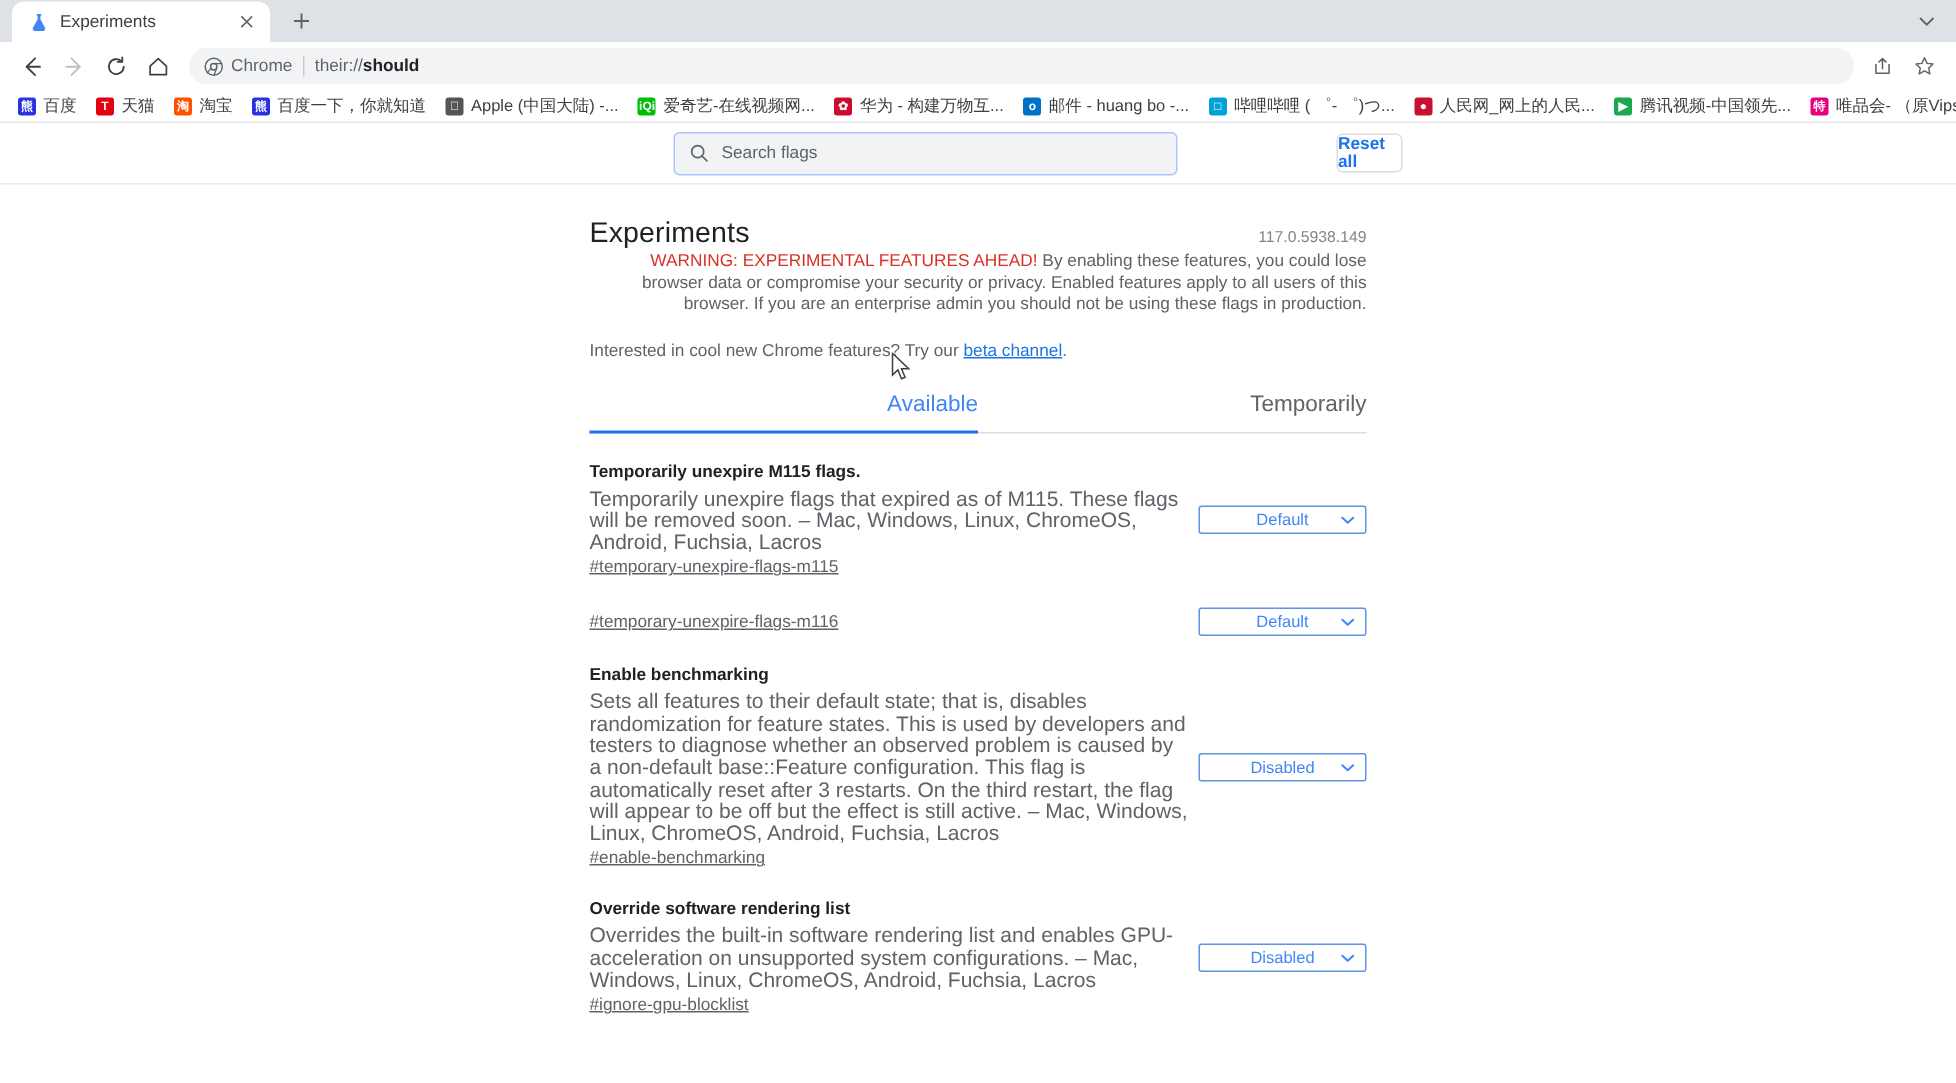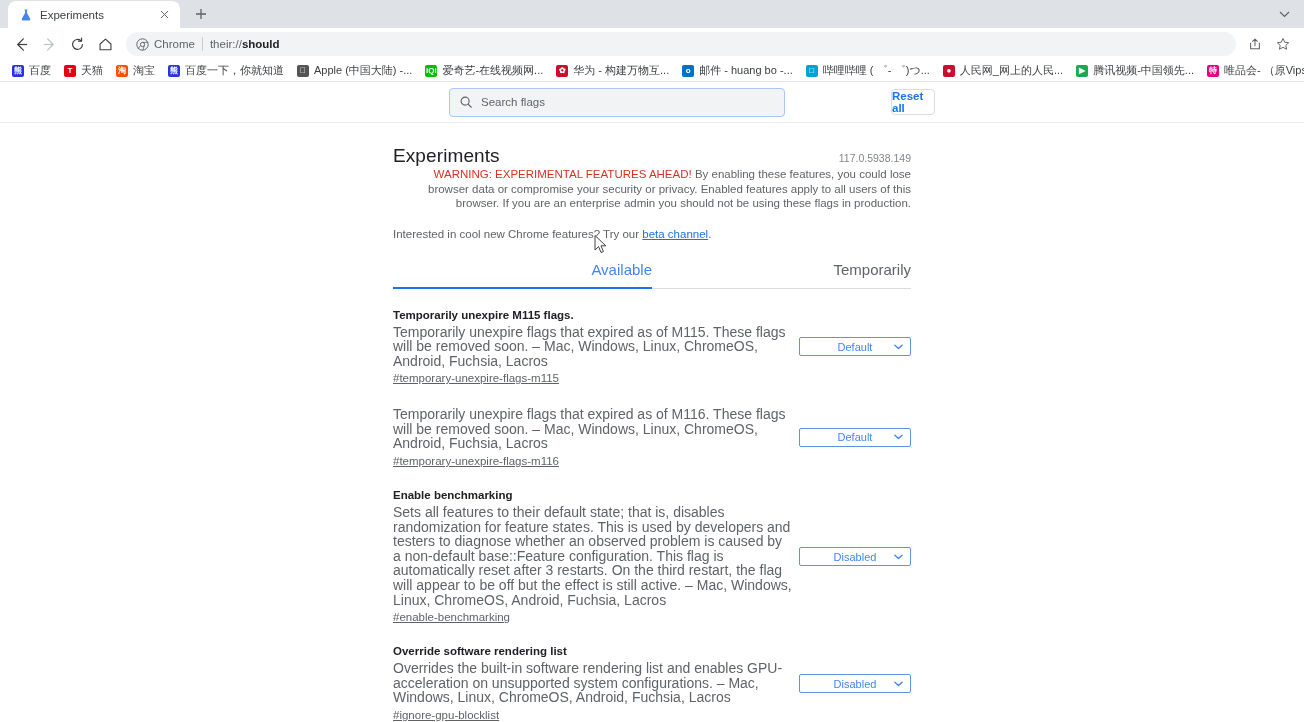--- a/index.html
+++ b/index.html
@@ -459,21 +459,21 @@
                 <span>Default</span>
                 <span class="caret">
                   <svg width="9" height="6" viewBox="0 0 10 6">
                     <path d="M1 1 L5 4.6 L9 1" stroke="#4285f4" stroke-width="1.5" fill="none" stroke-linecap="round" stroke-linejoin="round"></path>
                   </svg>
                 </span>
               </div>
             </div>
           </div>
           <div class="flag">
-            <div class="flag-main"><div class="flag-desc">Temporarily unexpire flags that expired as of M116. These flags will be removed soon. – Mac, Windows, Linux, ChromeOS, Android, Fuchsia, Lacros</div><a class="flag-id" href="#">#temporary-unexpire-flags-m116</a></div>
+            <div class="flag-main"><a class="flag-id" href="#">#temporary-unexpire-flags-m116</a></div>
             <div class="flag-ctl">
               <div class="flag-select">
                 <span>Default</span>
                 <span class="caret">
                   <svg width="9" height="6" viewBox="0 0 10 6">
                     <path d="M1 1 L5 4.6 L9 1" stroke="#4285f4" stroke-width="1.5" fill="none" stroke-linecap="round" stroke-linejoin="round"></path>
                   </svg>
                 </span>
               </div>
             </div>

